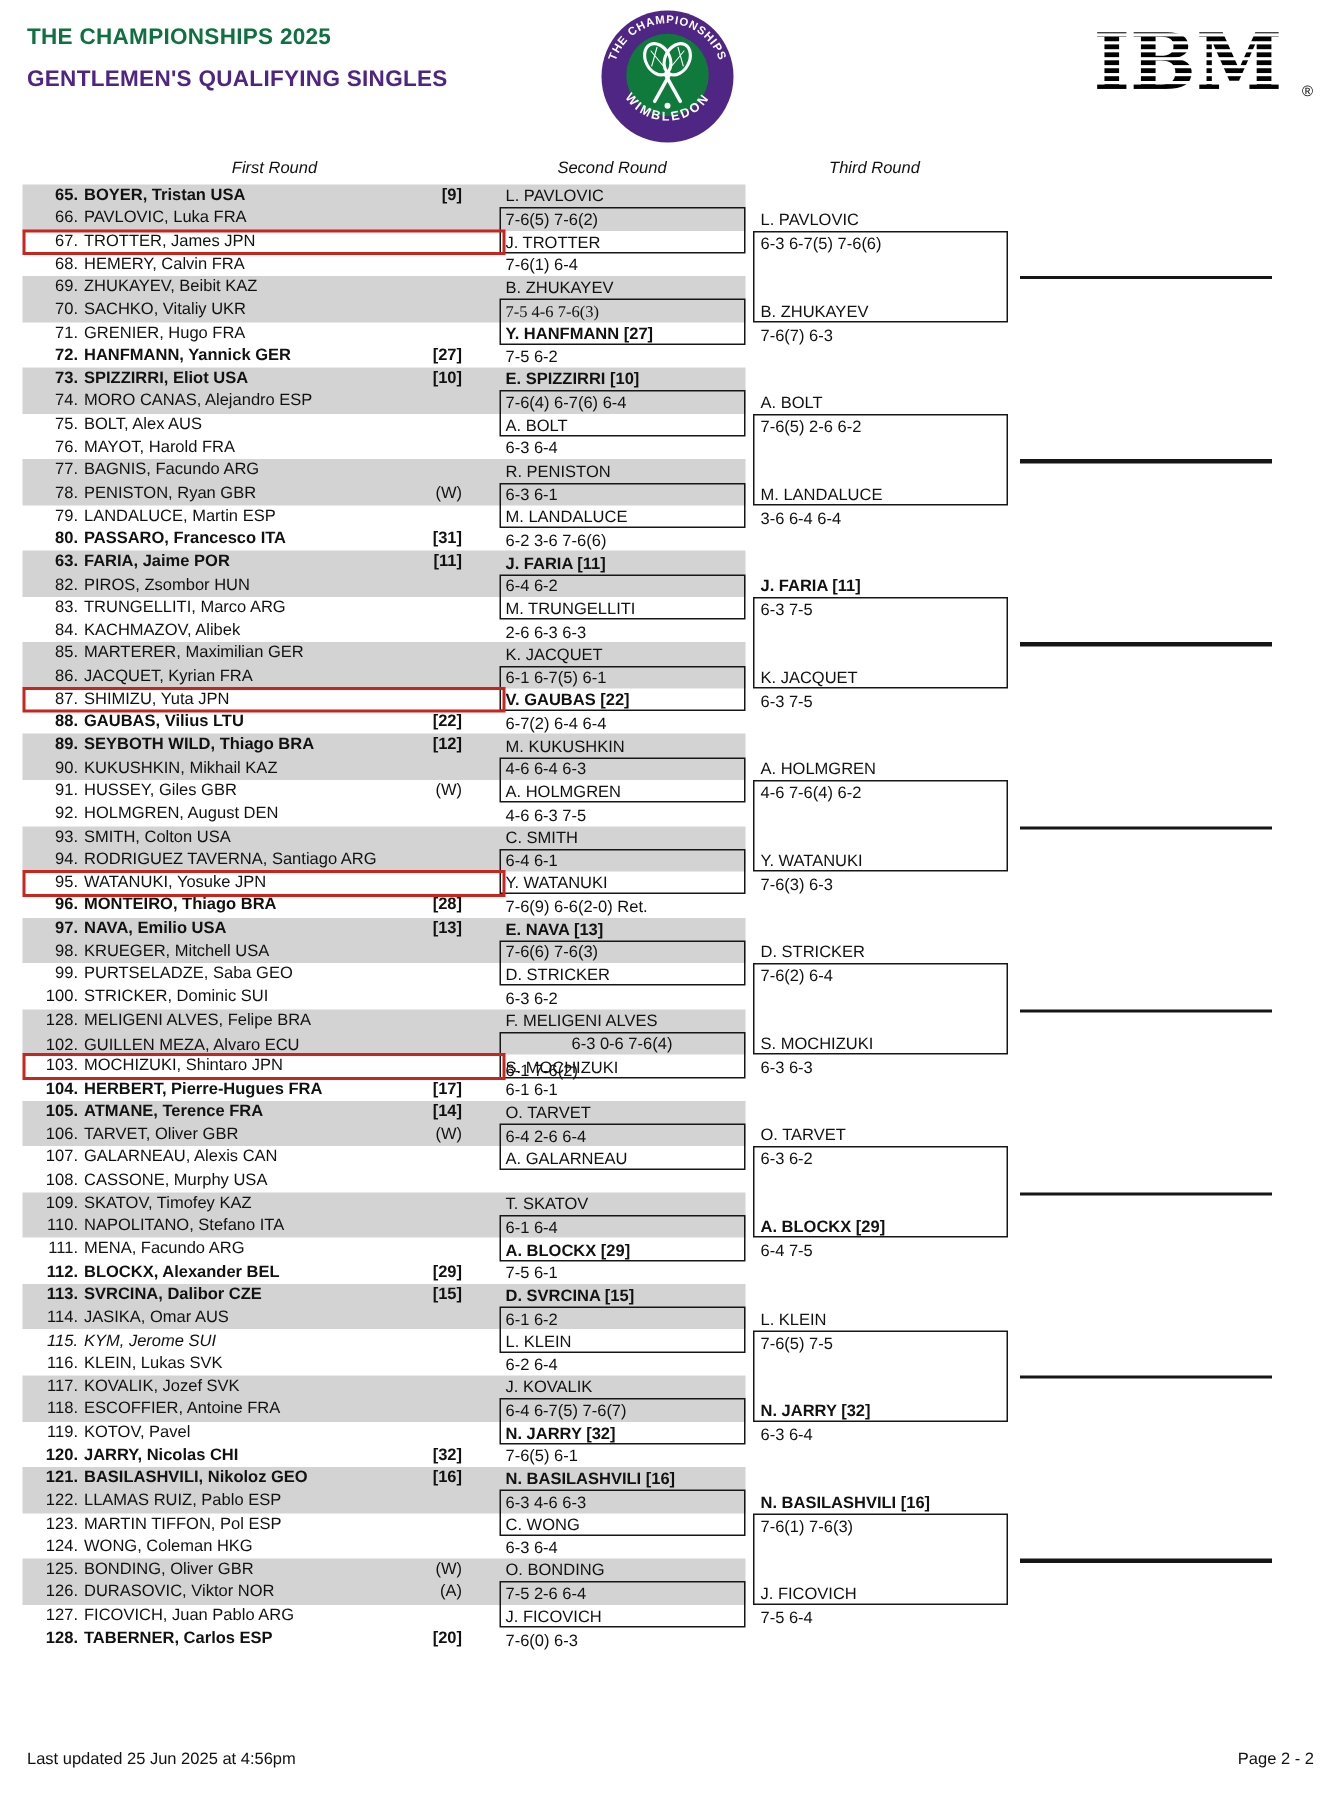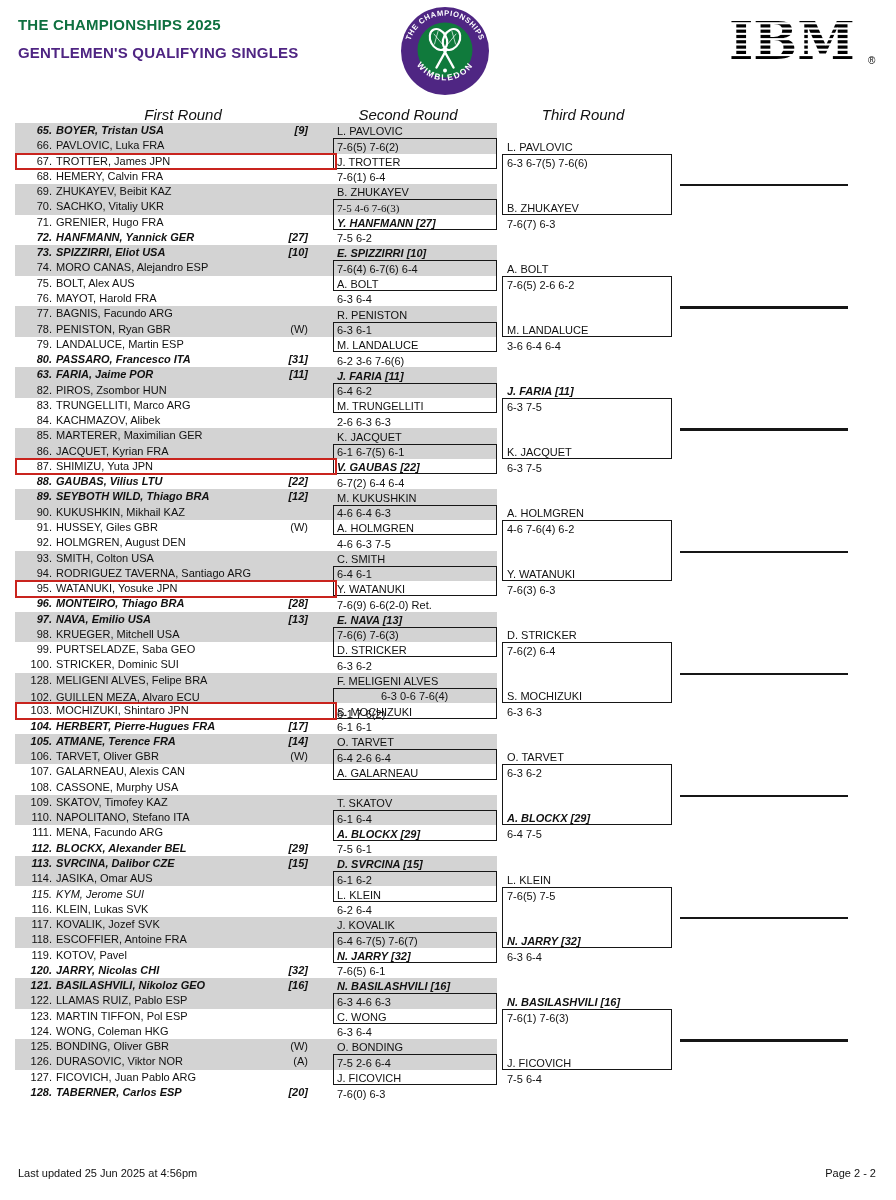--- a/index.html
+++ b/index.html
@@ -3,28 +3,28 @@
 <meta charset="utf-8">
 <style>
   html,body{margin:0;padding:0;background:#fff;}
   #page{position:relative;width:896px;height:1200px;background:#fff;overflow:hidden;
         font-family:"Liberation Sans",sans-serif;color:#111;
         --band:#d3d3d3;--red:#c9241e;--line:#161616;--green:#0f7040;--purple:#4f2583;}
   .t1{position:absolute;left:18px;top:16px;font-size:15px;font-weight:bold;color:var(--green);letter-spacing:.2px;}
   .t2{position:absolute;left:18px;top:44px;font-size:15px;font-weight:bold;color:var(--purple);letter-spacing:.2px;}
   .wlogo{position:absolute;left:400px;top:6px;}
   .ibmwrap{position:absolute;right:16px;top:12px;}
-  .colhdr{position:absolute;top:106px;width:160px;text-align:center;font-size:15px;font-style:italic;}
+  .colhdr{position:absolute;top:106px;width:160px;text-align:center;font-size:11px;font-style:italic;}
   .ch1{left:103px;} .ch2{left:328px;} .ch3{left:503px;}
   .band{position:absolute;background:var(--band);z-index:1;}
   .frrow{position:absolute;left:0;width:520px;height:15.3px;line-height:15.4px;font-size:11px;z-index:4;white-space:nowrap;}
   .frrow .num{position:absolute;left:12px;width:40px;text-align:right;}
   .frrow .pname{position:absolute;left:56px;}
   .frrow .tag{position:absolute;left:250px;width:58px;text-align:right;}
-  .b{font-weight:bold;font-style:italic;}
+  .b{font-weight:bold;}
   .hl{position:absolute;left:15px;width:322px;height:17.5px;border:2px solid var(--red);box-sizing:border-box;z-index:3;background:transparent;}
   .box{position:absolute;border:1.5px solid var(--line);box-sizing:border-box;z-index:2;background:transparent;}
   .srbox{left:333px;width:164px;}
   .trbox{left:502px;width:170px;}
   .srname,.srscore{position:absolute;left:337px;height:14px;line-height:14px;font-size:11px;white-space:nowrap;z-index:4;}
   .trname,.trscore{position:absolute;left:507px;height:14px;line-height:14px;font-size:11px;white-space:nowrap;z-index:4;}
   .finline{position:absolute;left:680px;width:168px;height:2.4px;background:var(--line);z-index:2;}
   .foot{position:absolute;top:1167px;font-size:11px;}
   .footL{left:18px;} .footR{right:20px;text-align:right;}
 </style>

